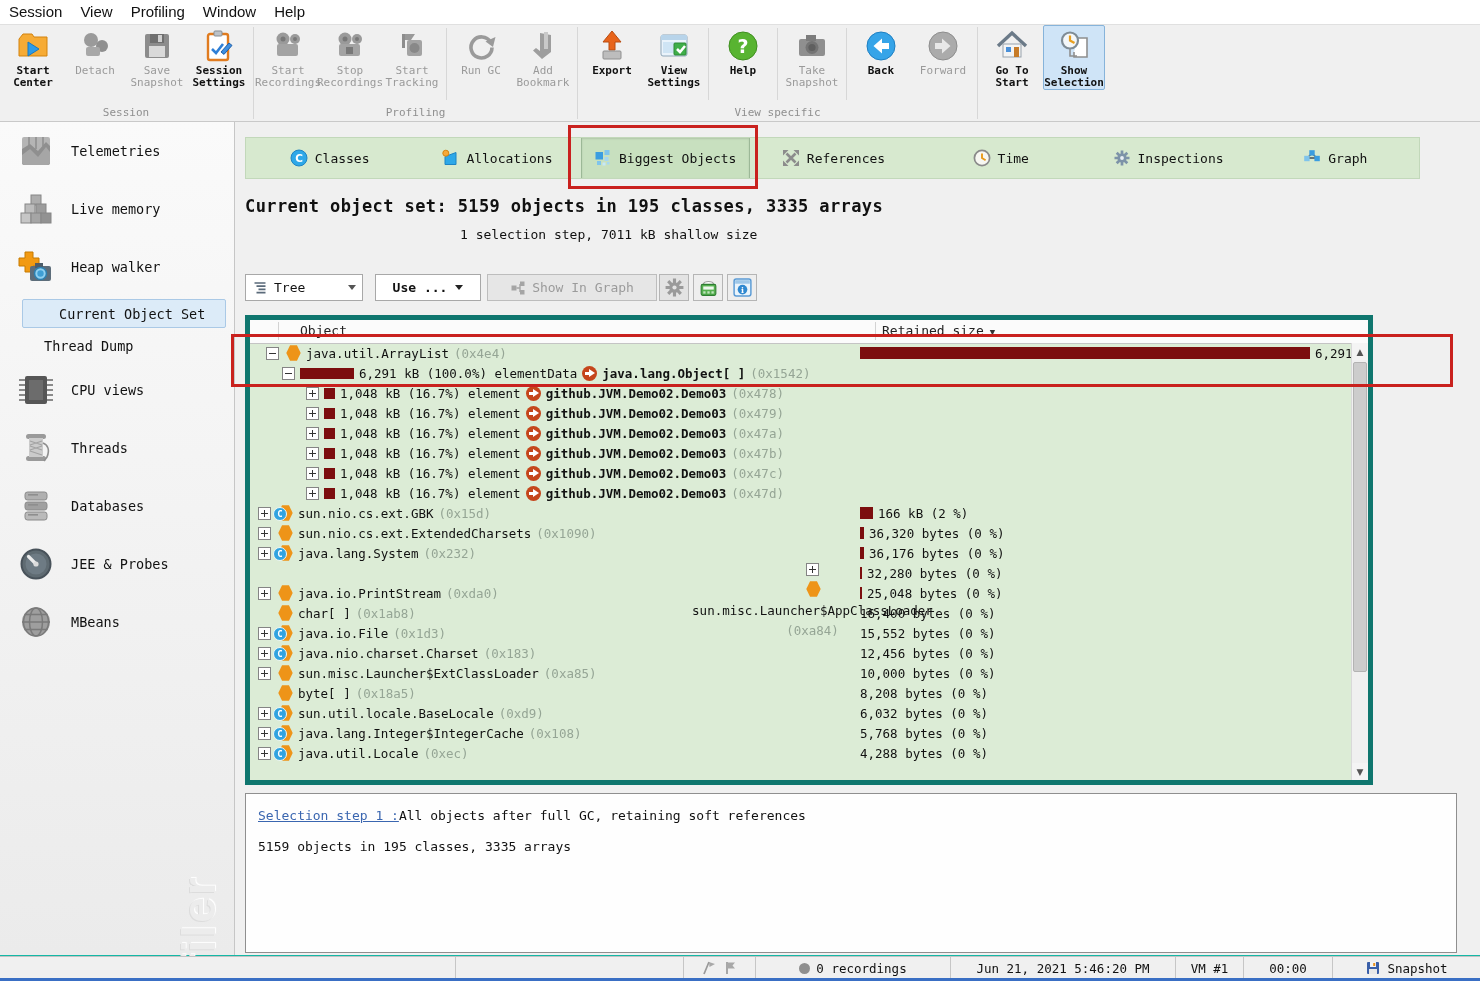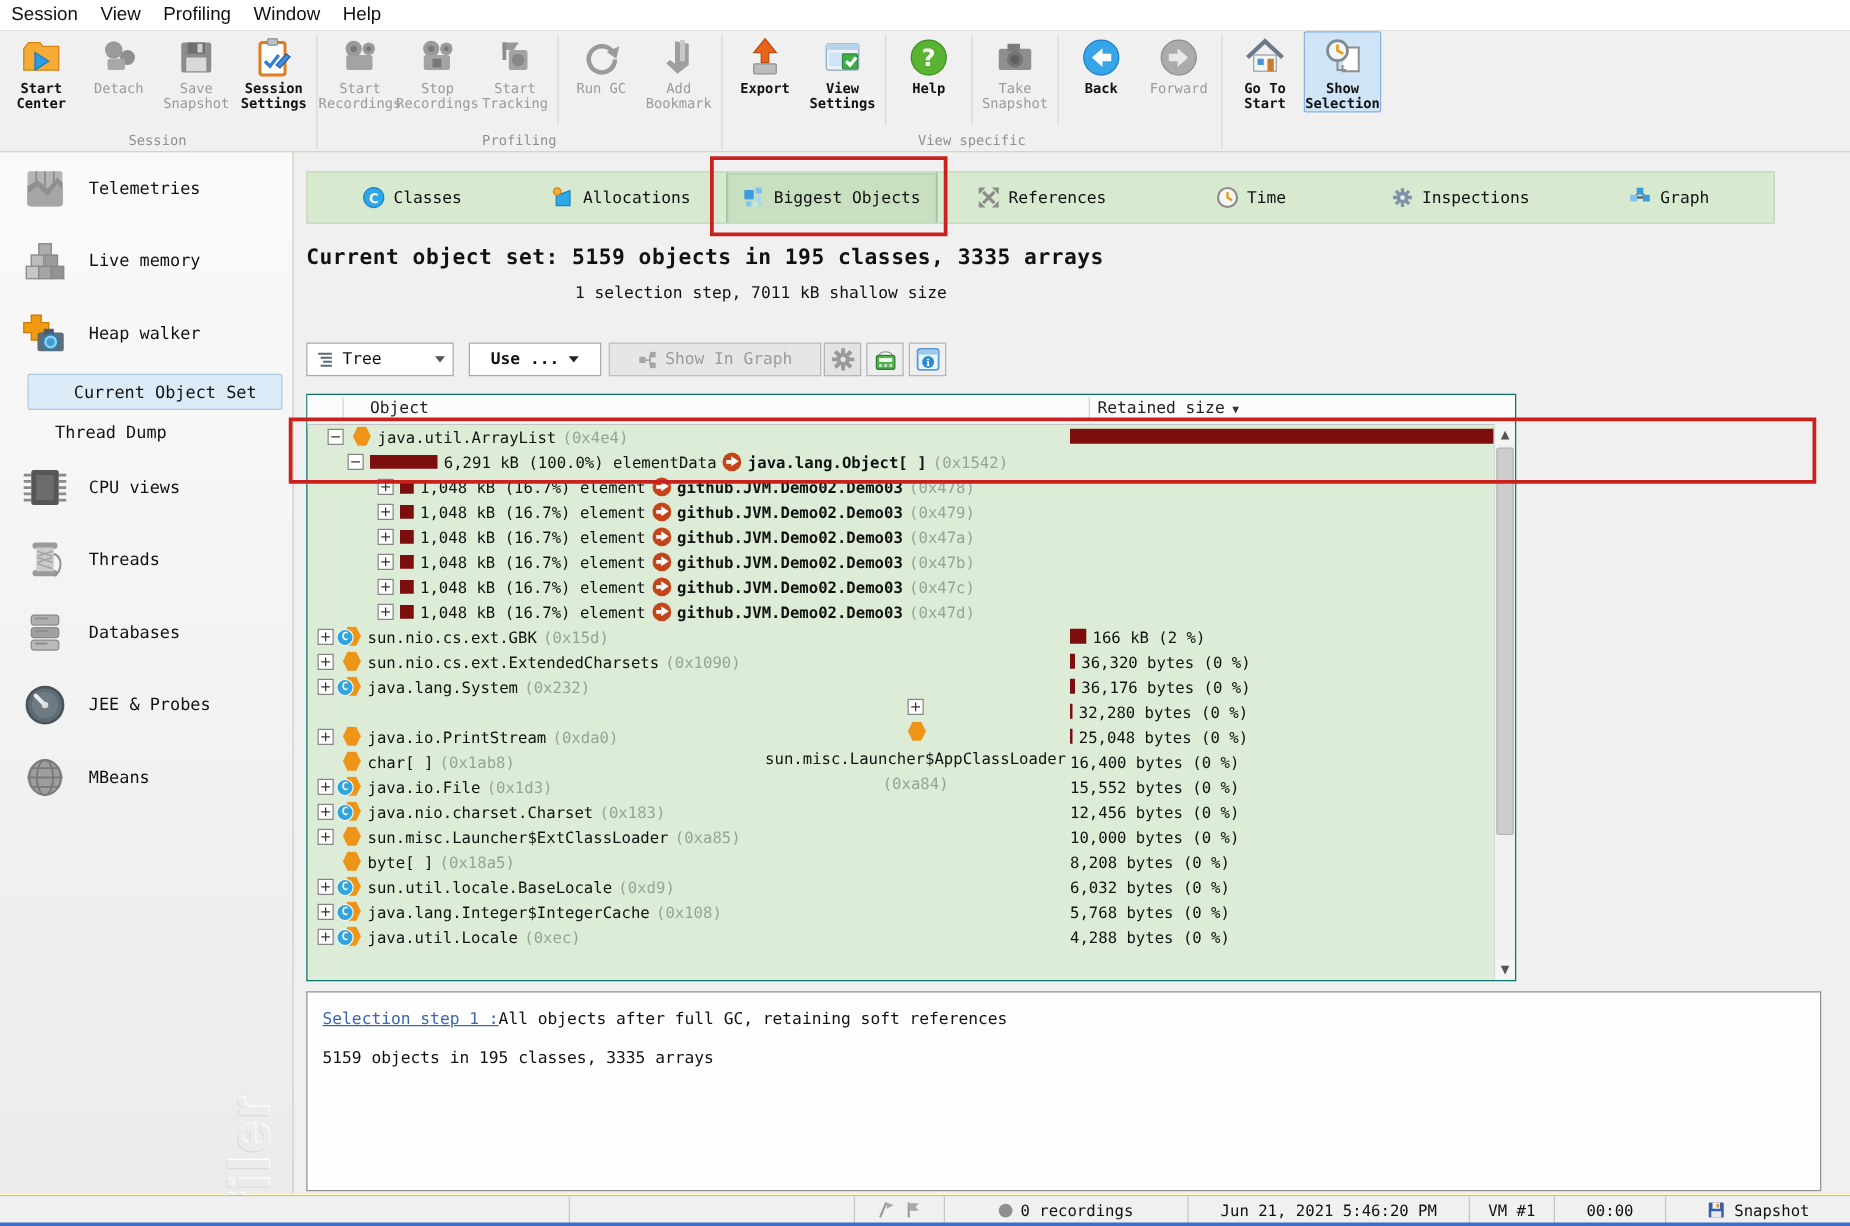--- a/index.html
+++ b/index.html
@@ -1,16 +1,16 @@
 <!DOCTYPE html>
 <html><head>
 <meta charset="utf-8">
 <style>
   html,body{margin:0;padding:0;background:#e8e8e8;}
-  #app{position:relative;width:1480px;height:981px;background:#fef9c3;overflow:hidden;
+  #app{position:relative;width:1480px;height:981px;background:#14b8a6;overflow:hidden;
        font-family:"DejaVu Sans Mono", monospace;color:#111;}
   
   #menubar{position:absolute;left:0;top:0;width:1480px;height:24px;background:#ffffff;
            border-bottom:1px solid #e0e0e0;display:flex;align-items:center;
            font-family:"Liberation Sans", sans-serif;font-size:15px;}
   .menu-item{padding:0 9px;height:24px;line-height:24px;cursor:default;}
   
   #toolbar{position:absolute;left:0;top:25px;width:1480px;height:97px;background:#f0f0f0;
            border-bottom:1px solid #c9c9c9;display:flex;align-items:stretch;padding-left:2px;box-sizing:border-box;}
   .tb-group{display:flex;flex-direction:column;}
@@ -55,22 +55,22 @@
   #use-btn::after{content:"";width:0;height:0;border-left:4px solid transparent;border-right:4px solid transparent;border-top:5px solid #222;}
   #sig-btn{left:252px;width:170px;justify-content:center;gap:6px;background:#e6e6e6;color:#9b9b9b;border-color:#bdbdbd;}
   .mini-btn{position:absolute;top:152px;width:30px;height:27px;box-sizing:border-box;border:1px solid #b5b5b5;
             background:#e3e3e3;display:flex;align-items:center;justify-content:center;}
   #gear-btn{left:424px;}
   #calc-btn{left:458px;background:#eee;}
   #info-btn{left:492px;background:#eee;}
   .mini-btn svg{width:21px;height:21px;}
   .ico16{width:16px;height:16px;}
   
-  #table{position:absolute;left:10px;top:193px;width:968px;height:470px;background:#dcecd6;
-         border:1px solid #0f766e;box-sizing:border-box;}
+  #table{position:absolute;left:10px;top:193px;width:1128px;height:470px;background:#dcecd6;
+         border:5px solid #0f766e;box-sizing:border-box;}
   #thead{position:absolute;left:0;top:0;right:0;height:23px;background:#fbfbfb;border-bottom:1px solid #c4c4c4;
          font-size:13px;color:#222;}
   #th-object{position:absolute;left:50px;top:3px;}
   #th-retained{position:absolute;left:632px;top:3px;}
   #th-retained::after{content:"▼";font-size:9px;margin-left:6px;color:#333;}
   .hdiv{position:absolute;top:2px;height:18px;width:1px;background:#d3d3d3;}
   #tbody{position:absolute;left:0;top:23px;right:17px;bottom:0;overflow:hidden;}
   .row{position:relative;height:20px;display:flex;align-items:center;gap:5px;font-size:12.5px;white-space:nowrap;}
   .exp{width:11px;height:11px;flex:0 0 11px;background:#fff;border:1px solid #848484;position:relative;box-sizing:content-box;}
   .exp::before{content:"";position:absolute;left:2px;top:5px;width:7px;height:1px;background:#333;}

